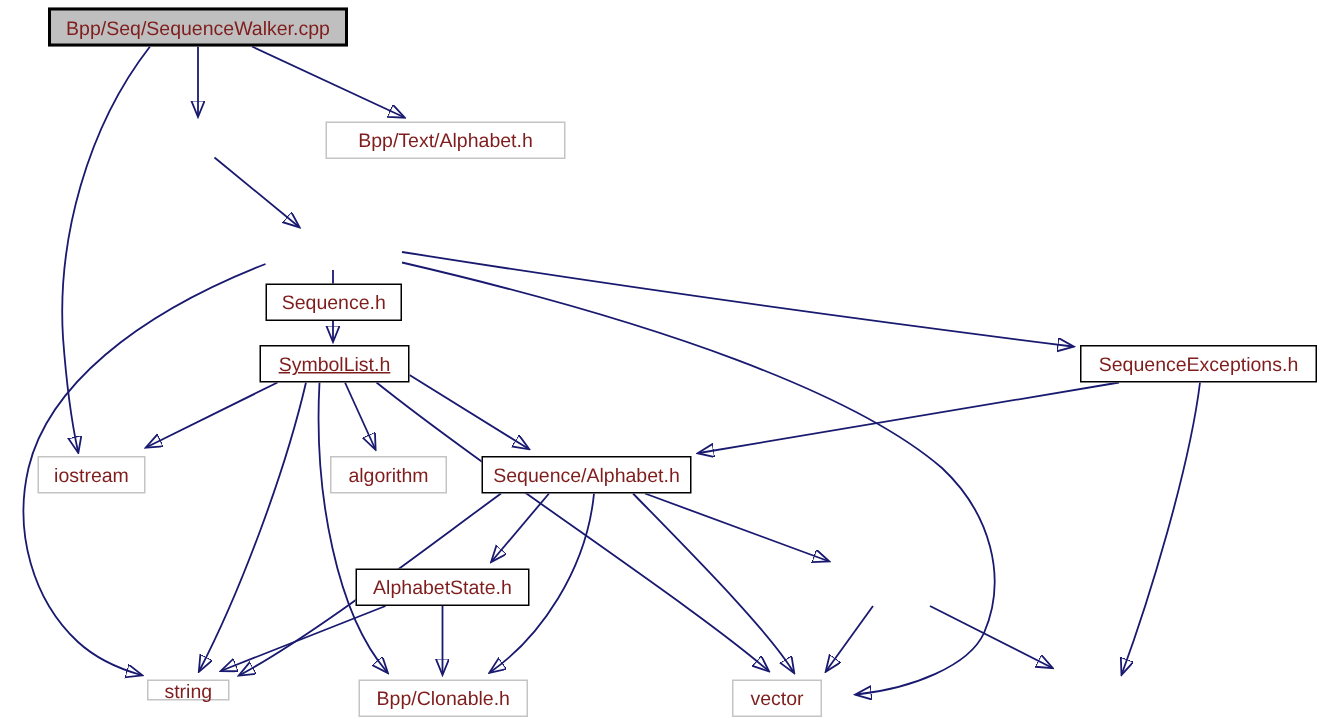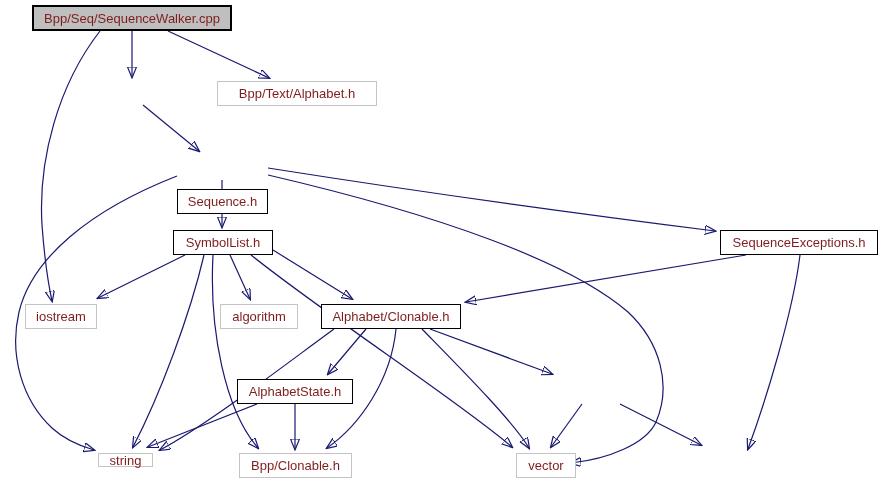--- a/index.html
+++ b/index.html
@@ -63,33 +63,33 @@
     <path d="M620,404 L701,445" marker-end="url(#arrow)"></path>
   </svg>
 
   <div class="node main" style="left:32px;top:5px;width:200px;height:26px;">Bpp/Seq/SequenceWalker.cpp</div>
 
 
   <div class="node external" style="left:217px;top:81px;width:160px;height:25px;">Bpp/Text/Alphabet.h</div>
 
   <div class="node" style="left:177px;top:155px;width:91px;height:25px;margin-top:34px;">Sequence.h</div>
 
-  <div class="node" style="left:173px;top:230px;width:100px;height:25px;">SymbolList.h</div>
+  <div class="node" style="left:173px;top:230px;width:100px;height:25px;text-decoration:underline;">SymbolList.h</div>
 
   <div class="node external" style="left:25px;top:304px;width:72px;height:25px;">iostream</div>
 
   <div class="node" style="left:720px;top:230px;width:158px;height:25px;">SequenceExceptions.h</div>
 
   <div class="node external" style="left:220px;top:304px;width:78px;height:25px;">algorithm</div>
 
-  <div class="node" style="left:321px;top:304px;width:140px;height:25px;">Alphabet/Clonable.h</div>
+  <div class="node" style="left:321px;top:304px;width:140px;height:25px;">Sequence/Alphabet.h</div>
 
   <div class="node" style="left:237px;top:379px;width:116px;height:25px;">AlphabetState.h</div>
 
 
   <div class="node external" style="left:98px;top:453px;width:55px;height:14px;">string</div>
 
   <div class="node external" style="left:239px;top:453px;width:113px;height:25px;">Bpp/Clonable.h</div>
 
-  <div class="node external" style="left:516px;top:453px;width:60px;height:25px;">vector</div>
+  <div class="node external" style="left:488px;top:453px;width:60px;height:25px;">vector</div>
 
 
 </div>
 
 </body></html>

